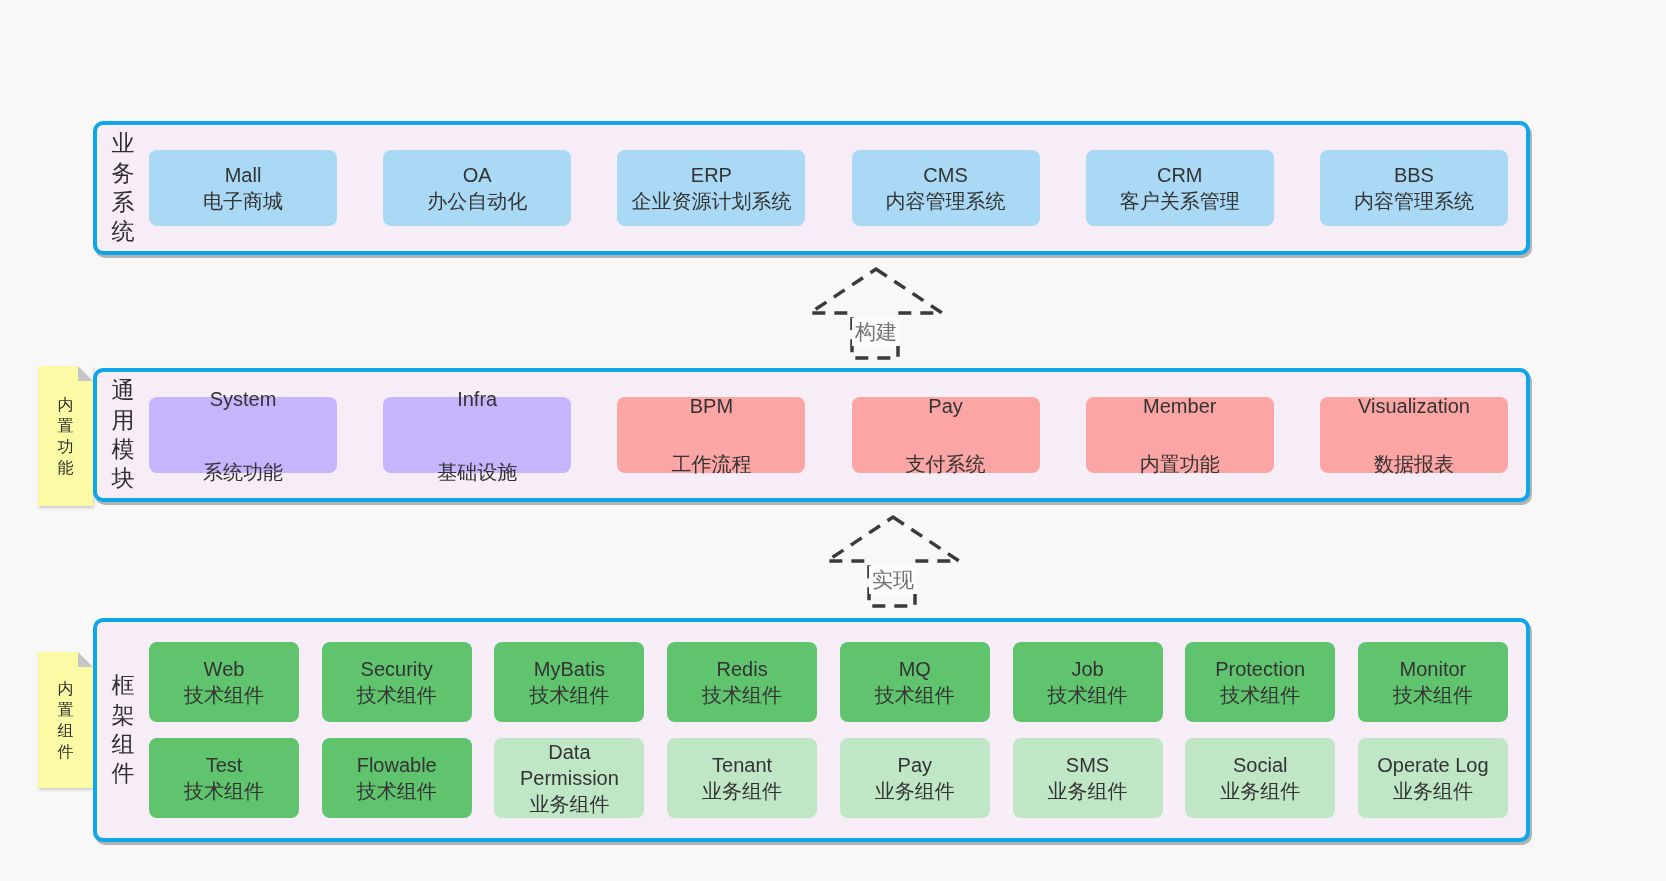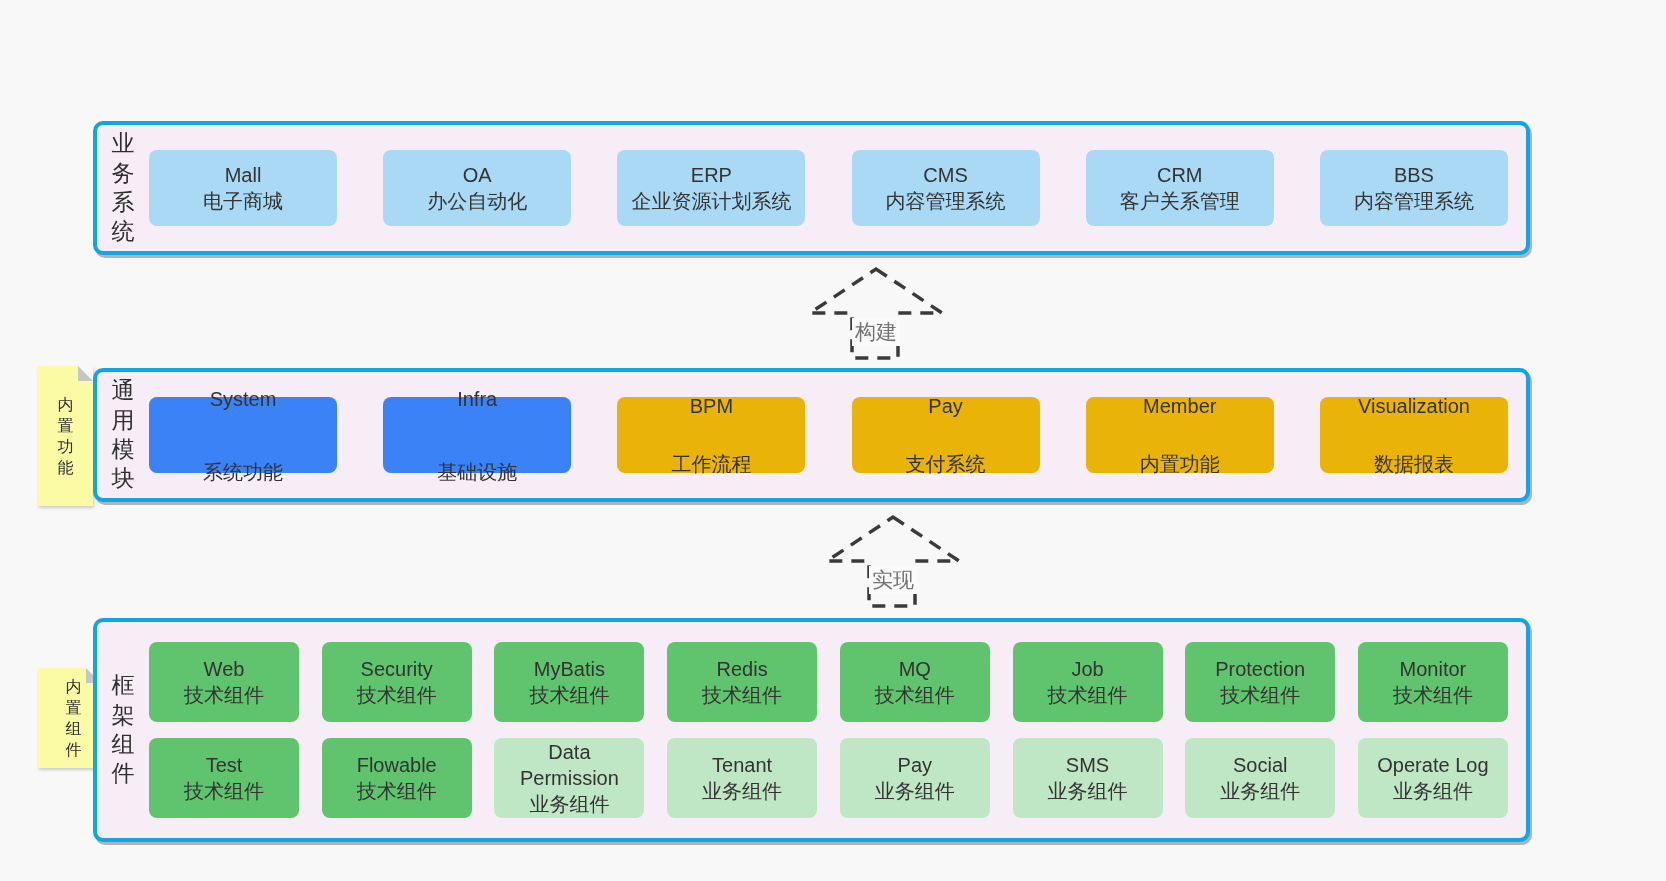--- a/index.html
+++ b/index.html
@@ -65,43 +65,43 @@
     text-align:center;
     font-size:20px; line-height:26px;
     color:#333;
     box-sizing:border-box;
     padding:0 6px;
   }
   .band-top .box, .band-middle .box { width:188px; height:76px; }
   .band-bottom .box { width:150px; height:80px; }
 
   .blue       { background:#a9d9f4; }
-  .red        { background:#3b82f6;gap:47px; }
-  .pink       { background:#eab308;gap:32px; }
+  .red        { background:#c4b5fd;gap:47px; }
+  .pink       { background:#fca5a5;gap:32px; }
   .green      { background:#60c46e; }
   .lightgreen { background:#bfe6c5; }
 
   
   .sticky {
     position:absolute;
     left:38px; width:55px;
     background:#fbfba5;
     box-shadow:1px 2px 3px rgba(0,0,0,.18);
     display:flex; align-items:center; justify-content:center;
     z-index:1;
   }
   .sticky::before {
     content:"";
     position:absolute; top:0; right:0;
     width:0; height:0;
     border-bottom:15px solid #c6c6c6;
     border-right:15px solid #f8f8f8;
   }
   .sticky-middle { top:366px; height:140px; }
-  .sticky-bottom { top:668px; height:100px;padding-left:8px; }
+  .sticky-bottom { top:652px; height:136px; }
   .sticky .vtext { font-size:16px; line-height:1.32; }
 
   
   .arrow {
     position:absolute;
     width:140px; height:96px;
     z-index:1;
   }
   .arrow-build     { left:806px; top:266px; }
   .arrow-implement { left:823px; top:514px; }

